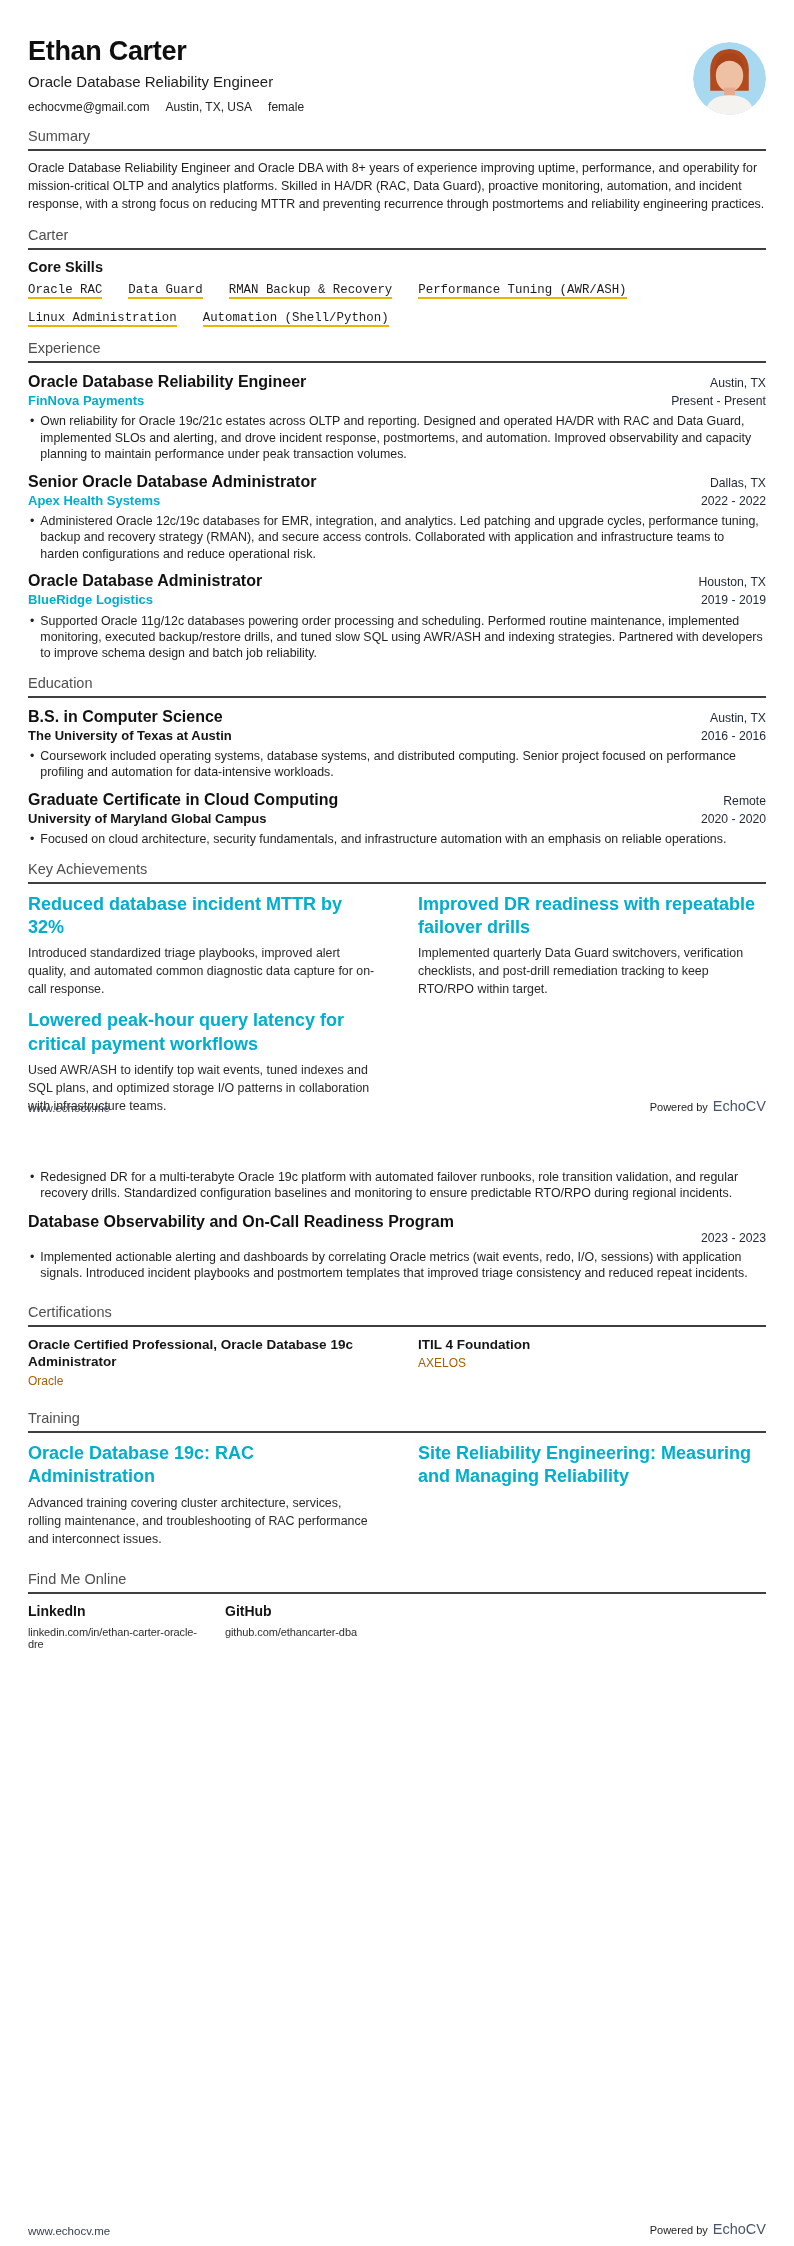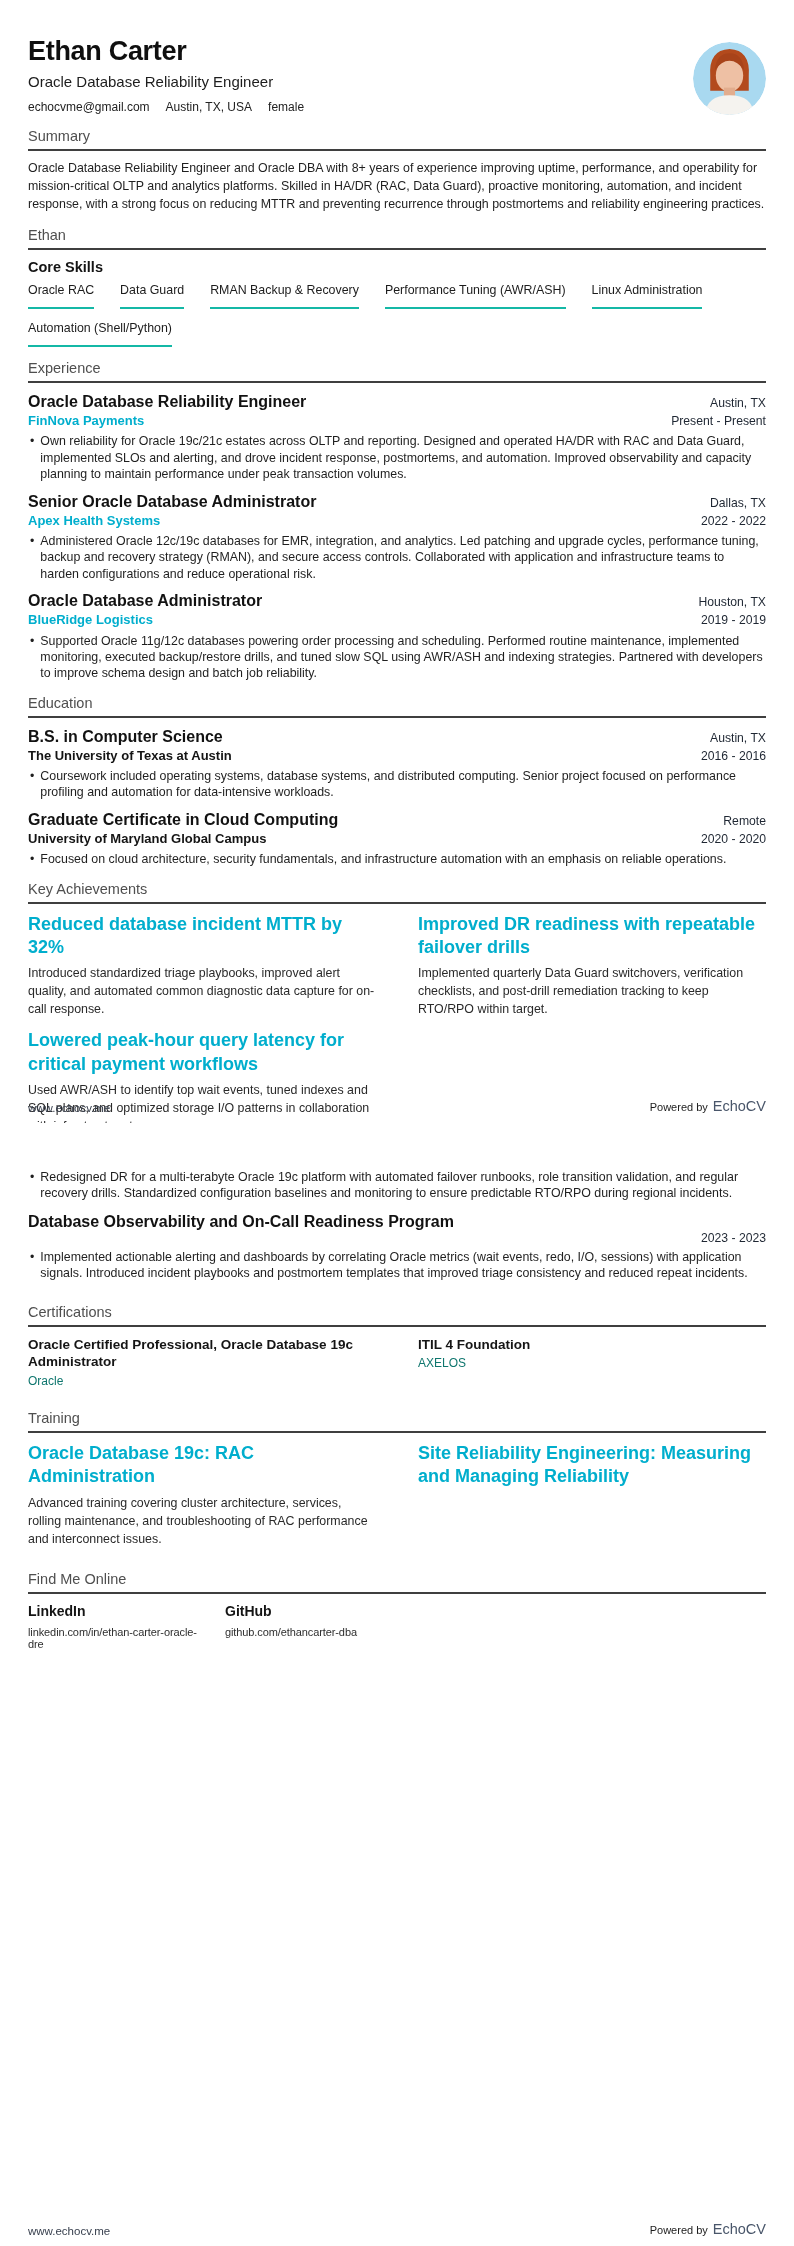--- a/index.html
+++ b/index.html
@@ -73,22 +73,23 @@
   .group-label{
     font-size:14.5px;
     font-weight:700;
     color:#141414;
     margin:2px 0 8px 0;
   }
   .chips{display:flex;flex-wrap:wrap;column-gap:26px;row-gap:12px;}
   .chip{
     font-size:12.4px;
     color:#1c1c1c;
-    padding-bottom:10px;
-    border-bottom:2px solid #14b8a6;
+    padding-bottom:0;
+    border-bottom:2px solid #eab308;
+    font-family:Liberation Mono, monospace;
   }
   
   .item{margin-bottom:9px;}
   .row{display:flex;justify-content:space-between;align-items:baseline;}
   .item-title{
     font-size:16px;
     font-weight:700;
     color:#121212;
     line-height:1.2;
   }
@@ -130,21 +131,21 @@
   }
   .ach-title{
     font-size:18px;
     font-weight:700;
     color:var(--accent);
     line-height:1.3;
     margin-bottom:6px;
   }
   .ach-text{font-size:12.4px;line-height:1.45;color:#2a2a2a;}
   .cert-name{font-size:13.5px;font-weight:700;color:#151515;line-height:1.3;}
-  .cert-issuer{font-size:12px;color:#0f766e;margin-top:3px;}
+  .cert-issuer{font-size:12px;color:#a16207;margin-top:3px;}
   
   .links-grid{display:grid;grid-template-columns:169px auto;column-gap:28px;justify-content:start;}
   .link-label{font-size:14px;font-weight:700;color:#141414;}
   .link-url{font-size:11px;color:#2e2e2e;margin-top:7px;letter-spacing:-0.1px;}
   
   .pfooter{
     position:absolute;
     left:28px;right:28px;bottom:9px;
     display:flex;
     justify-content:space-between;
@@ -189,21 +190,21 @@
       </svg>
     </div>
   </div>
 
   <div class="section">
     <div class="sec-head">Summary</div>
     <div class="body-text">Oracle Database Reliability Engineer and Oracle DBA with 8+ years of experience improving uptime, performance, and operability for mission-critical OLTP and analytics platforms. Skilled in HA/DR (RAC, Data Guard), proactive monitoring, automation, and incident response, with a strong focus on reducing MTTR and preventing recurrence through postmortems and reliability engineering practices.</div>
   </div>
 
   <div class="section">
-    <div class="sec-head">Ethan</div>
+    <div class="sec-head">Carter</div>
     <div class="group-label">Core Skills</div>
     <div class="chips">
       <span class="chip">Oracle RAC</span>
       <span class="chip">Data Guard</span>
       <span class="chip">RMAN Backup &amp; Recovery</span>
       <span class="chip">Performance Tuning (AWR/ASH)</span>
       <span class="chip">Linux Administration</span>
       <span class="chip">Automation (Shell/Python)</span>
     </div>
   </div>

